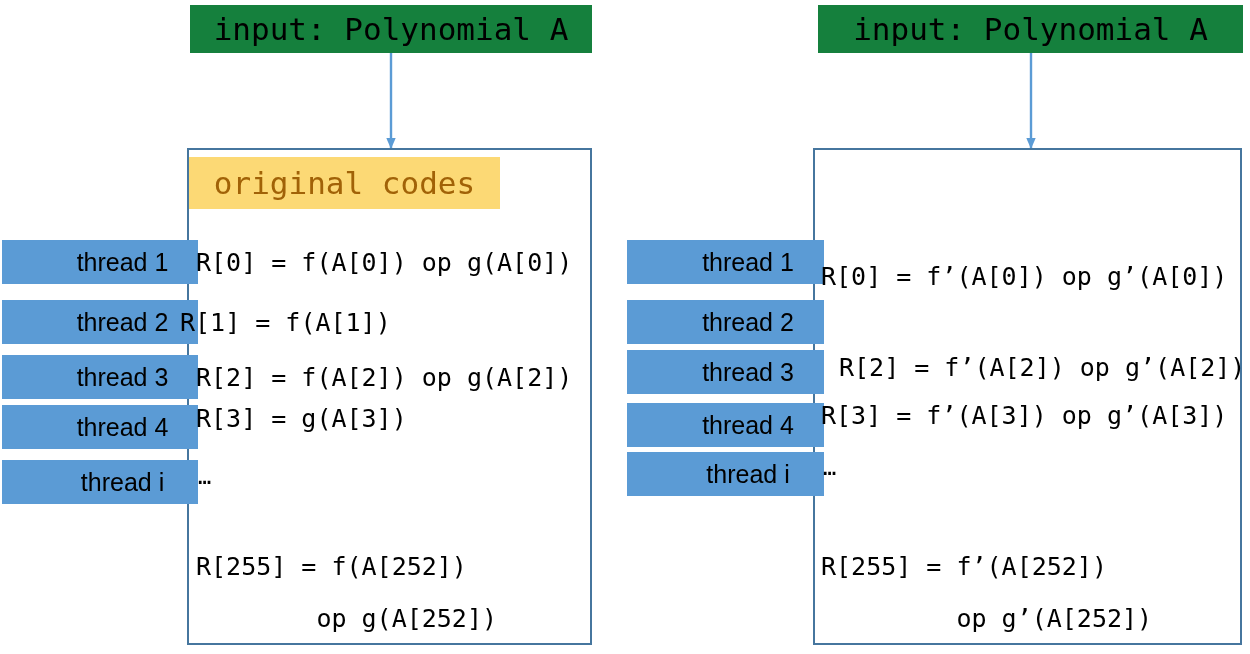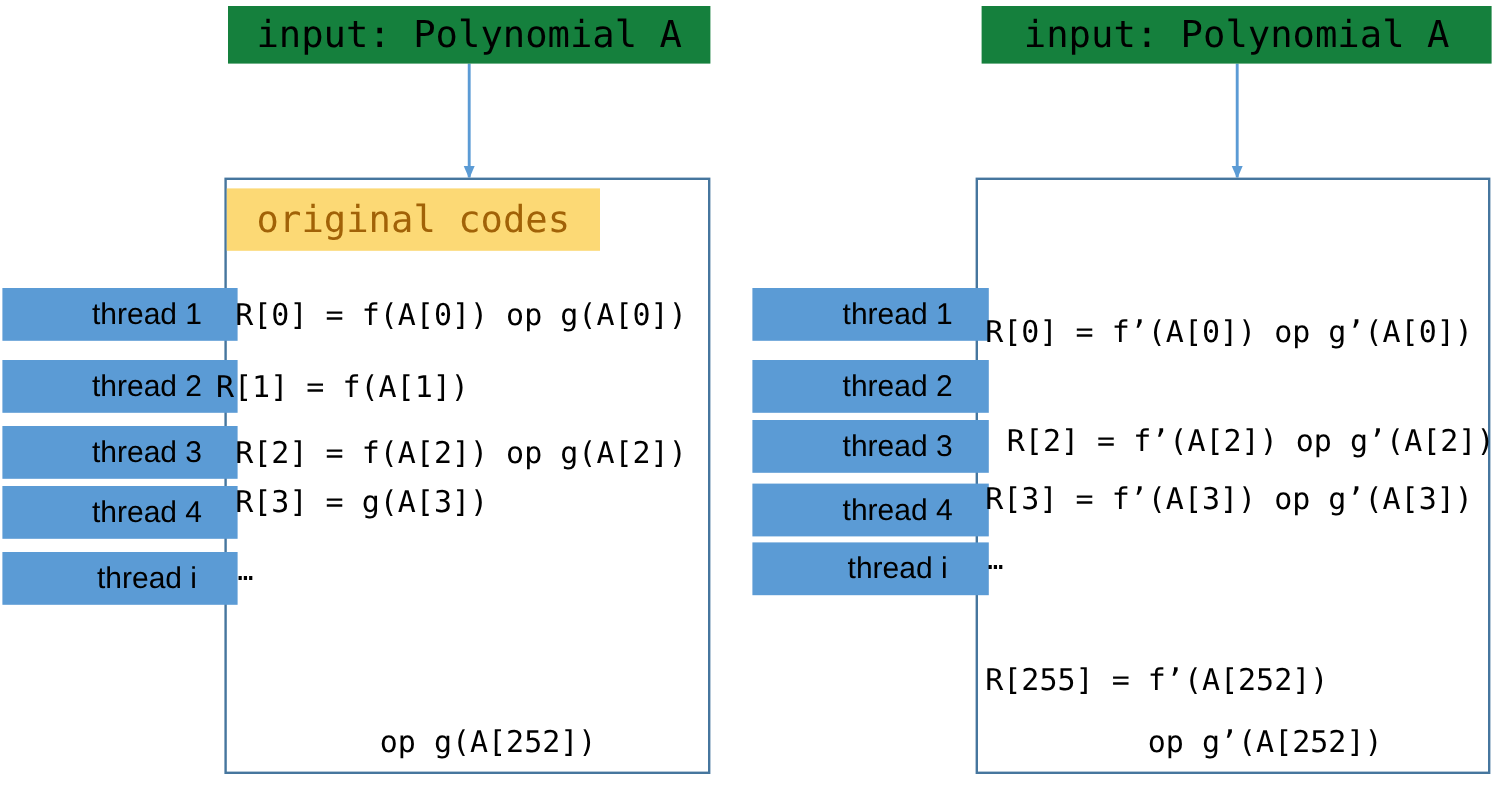--- a/index.html
+++ b/index.html
@@ -145,20 +145,21 @@
   <div class="thread-box" style="left:2px; top:460px; width:151px; height:44px;">
     <span>thread i</span>
   </div>
 
   <div class="code-line" style="left:196px; top:250px;">R[0] = f(A[0]) op g(A[0])</div>
   <div class="code-line" style="left:180px; top:310px;">R[1] = f(A[1])</div>
   <div class="code-line" style="left:196px; top:365px;">R[2] = f(A[2]) op g(A[2])</div>
   <div class="code-line" style="left:196px; top:406px;">R[3] = g(A[3])</div>
   <div class="code-line small-ellipsis" style="left:198px; top:466px;">…</div>
 
+  <div class="code-line" style="left:196px; top:554px;">R[255] = f(A[252])</div>
   <div class="code-line" style="left:196px; top:606px;">        op g(A[252])</div>
 
   <div class="input-box" style="left:818px; top:5px; width:425px; height:48px;">
     <span>input: Polynomial A</span>
   </div>
 
   <div class="panel" style="left:813px; top:148px; width:429px; height:497px;"></div>
 
 
   <div class="thread-box" style="left:627px; top:240px; width:152px; height:44px;">

